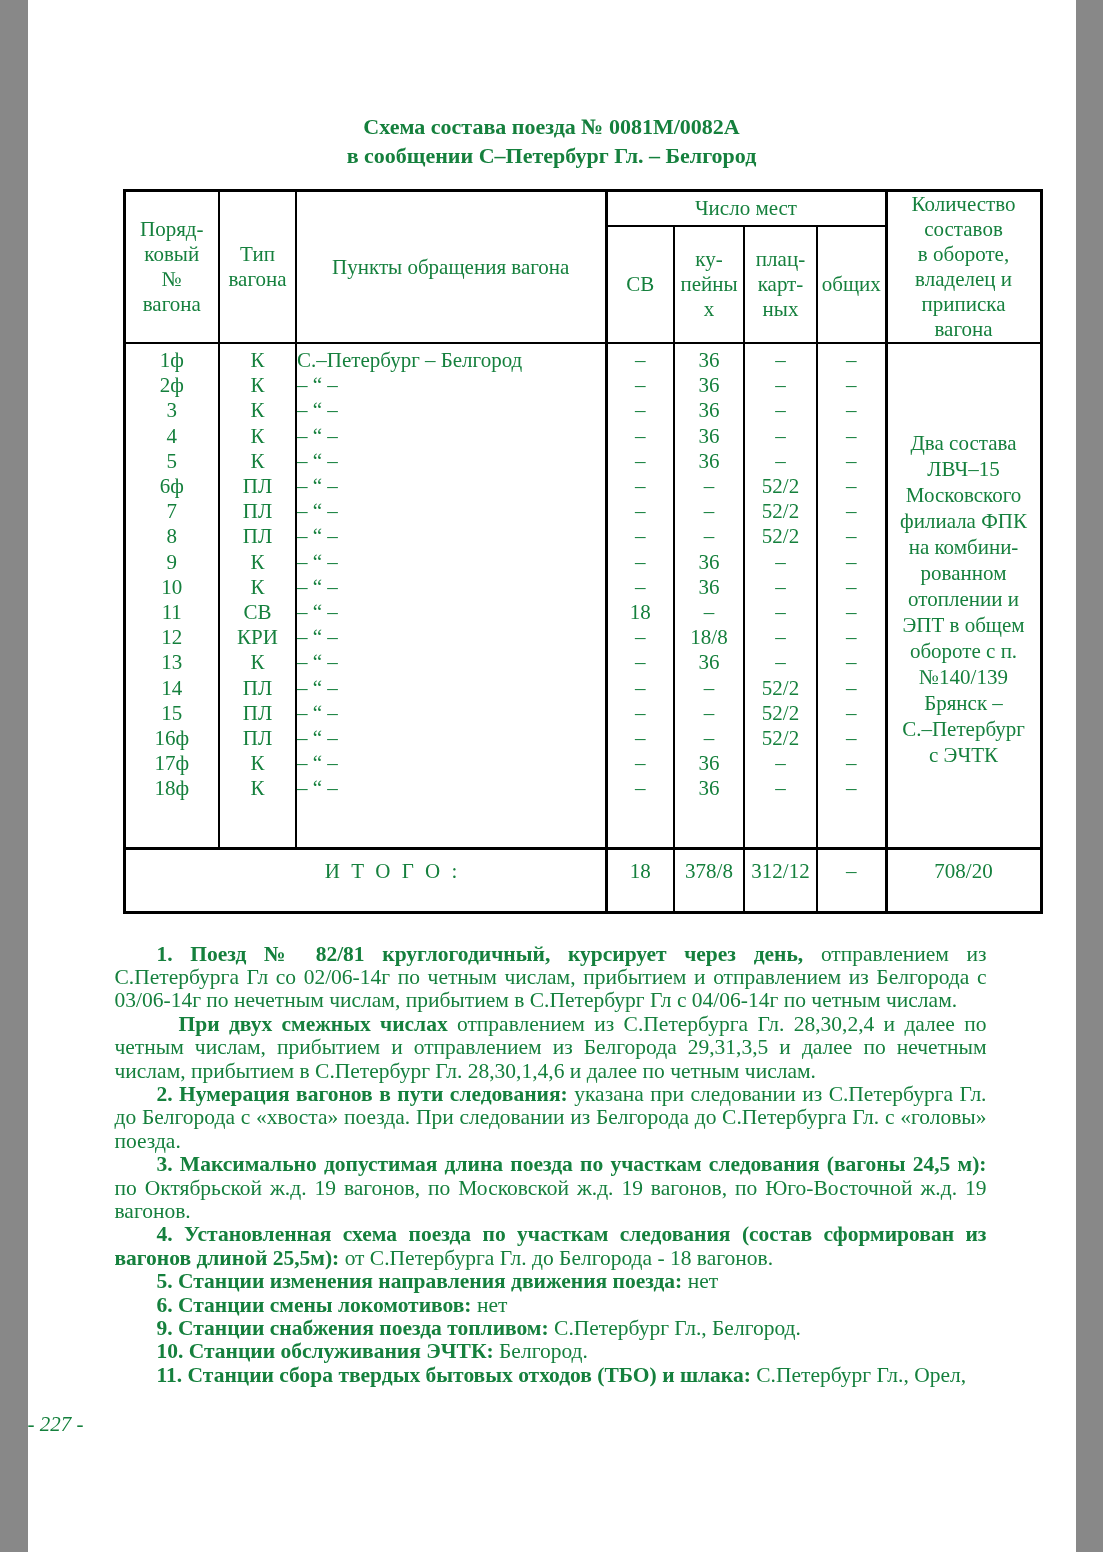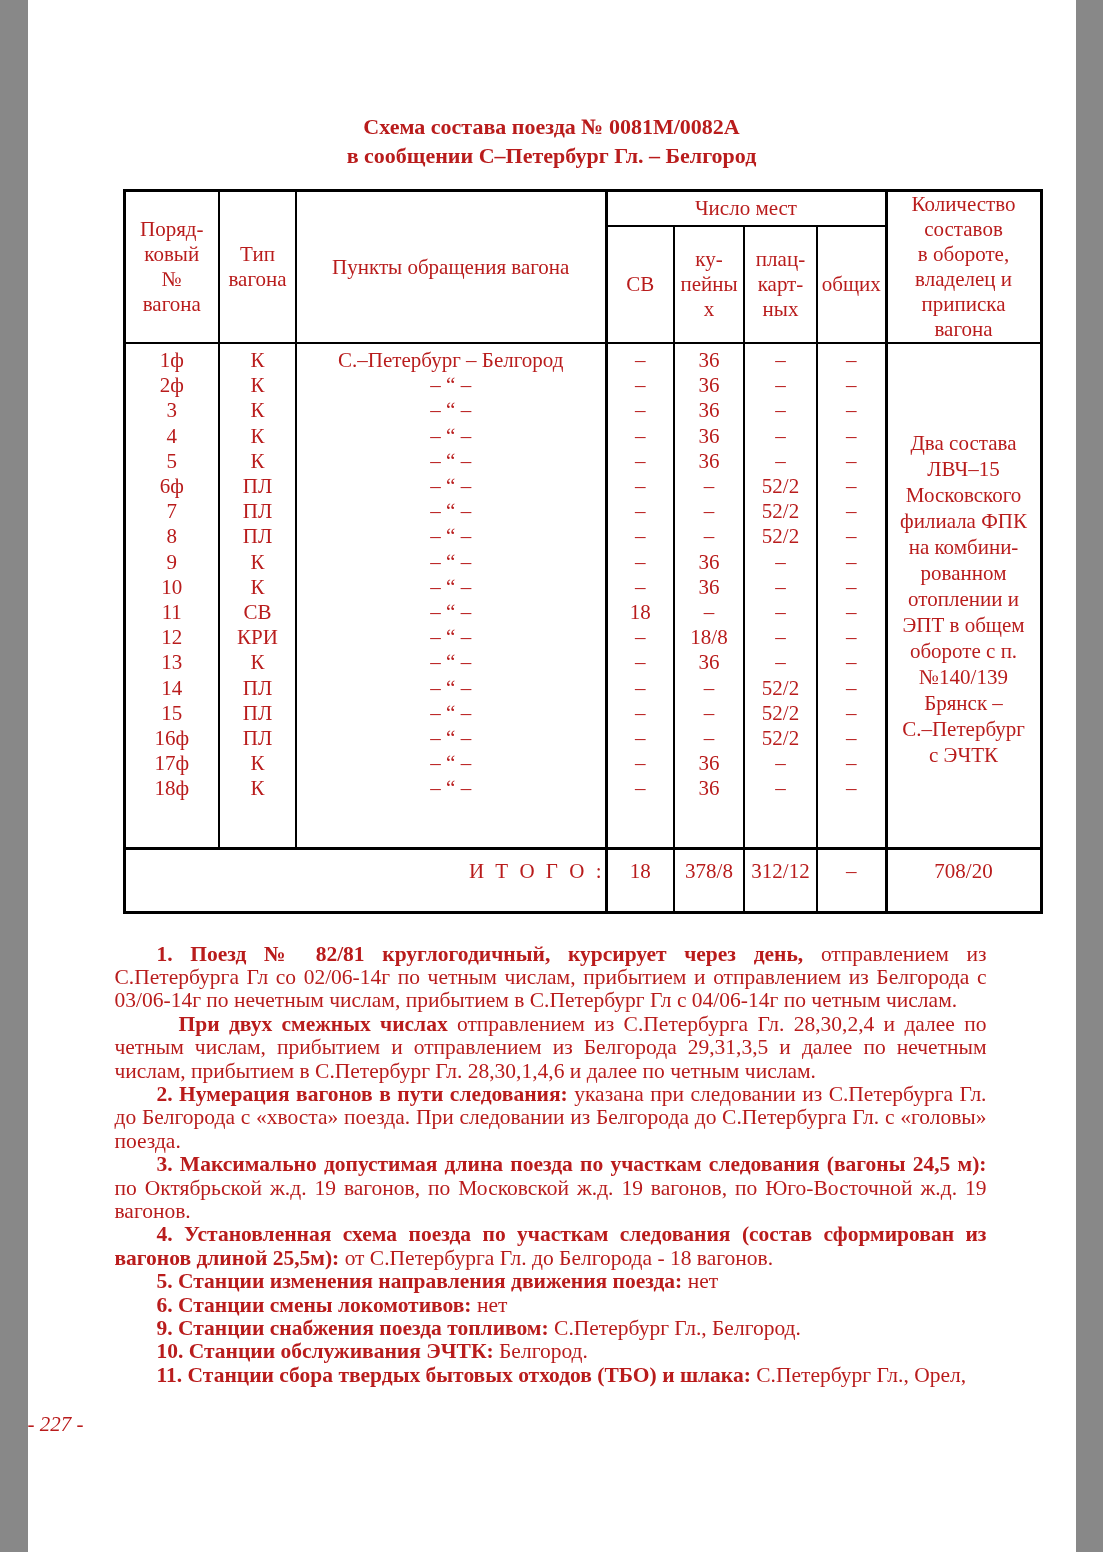--- a/index.html
+++ b/index.html
@@ -1,20 +1,20 @@
 <!DOCTYPE html>
 <html lang="ru"><head>
 <meta charset="utf-8">
 <style>
   html,body { margin:0; padding:0; background:#888; }
   .page {
     position:relative;
     width:1048px; height:1552px;
     background:#ffffff;
-    color:#b91c1c;
+    color:#15803d;
     font-family:"Liberation Serif", serif;
     overflow:hidden;
     margin:0 auto;
     box-sizing:border-box;
   }
   .title {
     margin-top:112px;
     text-align:center;
     font-weight:bold;
     font-size:22px;
@@ -39,27 +39,27 @@
   tr.h1 { height:33px; }
   tr.h2 { height:107px; }
   tr.h1 td, tr.h2 td { line-height:25px; }
   tr.tbody-row { height:505px; }
   tr.tbody-row td { vertical-align:top; padding-top:4px; }
   tr.tbody-row td.sets-cell {
     vertical-align:middle; padding-top:8px;
     line-height:26px; white-space:pre-line;
   }
   .rowline { line-height:25.2px; text-align:center; }
-  td.route-col, td.route-col .rowline { text-align:center; }
+  td.route-col, td.route-col .rowline { text-align:left; }
   td.route-col { padding-left:5px; }
   .thickL { border-left:3px solid #000 !important; }
   tr.total { height:64px; }
   tr.total td { border-top:3px solid #000; vertical-align:top; padding-top:9px; }
   tr.total td.total-label {
-    text-align:right; padding-left:55px; letter-spacing:3px;
+    text-align:center; padding-left:55px; letter-spacing:3px;
   }
   .notes {
     margin:29px 89px 0 87px;
     font-size:21.5px;
     line-height:23.4px;
     text-align:justify;
   }
   .notes p { margin:0; text-indent:42px; }
   .notes p.deep { text-indent:64px; }
   .nb { font-weight:bold; }

